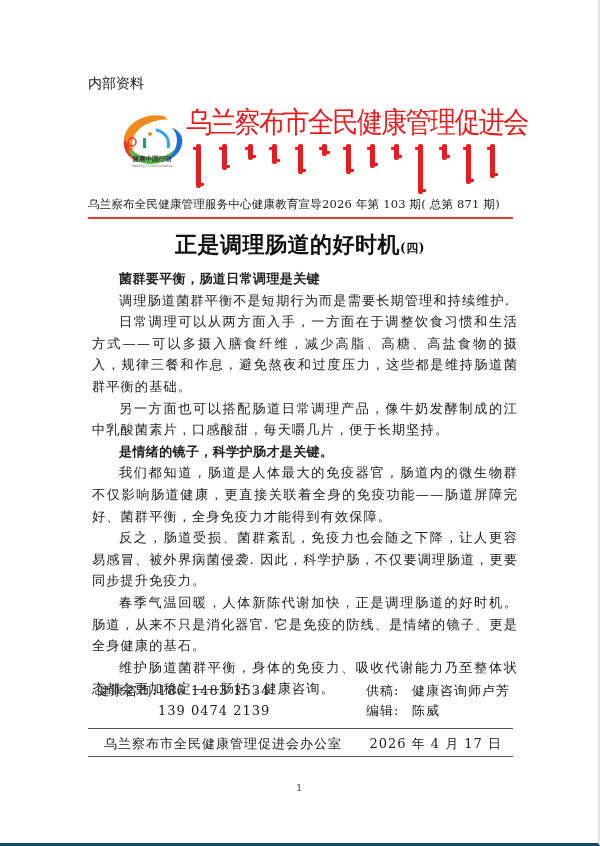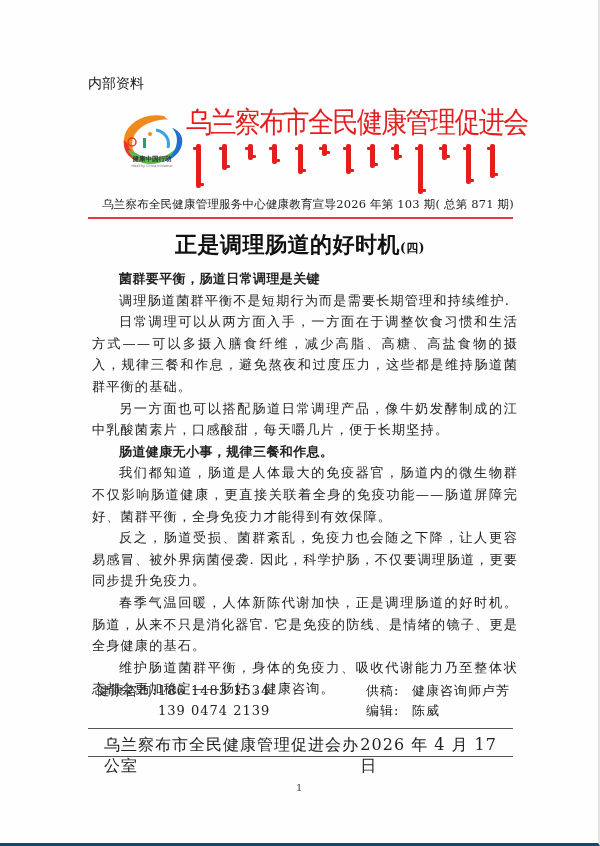--- a/index.html
+++ b/index.html
@@ -37,21 +37,21 @@
     }
     .mongol span::before {
       content: ""; position: absolute; left: -3px; top: 3px; width: 6px; height: 3px; background: #e41e1e; border-radius: 1px;
     }
     .mongol span::after {
       content: ""; position: absolute; left: 2px; bottom: 2px; width: 6px; height: 3px; background: #e41e1e; border-radius: 1px;
     }
     .issue-line {
       position: absolute; left: 88px; top: 197px; width: 426px;
       font-size: 11.5px; color: #222; white-space: nowrap; letter-spacing: 0.2px;
-      display: flex; justify-content: flex-end;
+      display: flex; justify-content: flex-start;
     }
     .red-rule { position: absolute; left: 88px; top: 217px; width: 425px; height: 2px; background: #e23a3a; }
     .doc-title {
       position: absolute; left: 0; top: 230px; width: 600px; text-align: center;
       font-size: 22px; font-weight: bold; color: #111; letter-spacing: 0.5px;
     }
     .doc-title .part { font-size: 12px; font-weight: bold; }
     .body {
       position: absolute; left: 92px; top: 268px; width: 426px;
       font-size: 13.2px; line-height: 21.6px; color: #222; letter-spacing: 1.1px;
@@ -63,21 +63,21 @@
       position: absolute; top: 681px; font-size: 13px; line-height: 20px; color: #222; letter-spacing: 1px;
     }
     .contact.left { left: 91px; text-align: right; }
     .contact.right { left: 366px; }
     .contact .row { display: flex; }
     .contact .lbl { width: 67px; }
     .contact.right .lbl { width: 46px; }
     .rule { position: absolute; left: 88px; width: 425px; height: 1px; background: #555; }
     .footer-line {
       position: absolute; left: 104px; top: 735px; width: 398px; display: flex; justify-content: space-between;
-      font-size: 16px; color: #222; letter-spacing: 1px;
+      font-size: 13px; color: #222; letter-spacing: 1px;
     }
     .page-num { position: absolute; left: 296px; top: 782px; font-size: 10px; color: #444; }
   </style>
 </head>
 <body>
 
 <div class="page">
 
   <div class="internal">内部资料</div>
 
@@ -122,21 +122,21 @@
 
   <div class="doc-title">
     <span>正是调理肠道的好时机</span><span class="part">(四)</span>
   </div>
 
   <div class="body">
     <p class="heading">菌群要平衡，肠道日常调理是关键</p>
     <p>调理肠道菌群平衡不是短期行为而是需要长期管理和持续维护.</p>
     <p>日常调理可以从两方面入手，一方面在于调整饮食习惯和生活方式——可以多摄入膳食纤维，减少高脂、高糖、高盐食物的摄入，规律三餐和作息，避免熬夜和过度压力，这些都是维持肠道菌群平衡的基础。</p>
     <p>另一方面也可以搭配肠道日常调理产品，像牛奶发酵制成的江中乳酸菌素片，口感酸甜，每天嚼几片，便于长期坚持。</p>
-    <p class="heading">肠道健康无小事，规律三餐和作息。</p>
+    <p class="heading">是情绪的镜子，科学护肠才是关键。</p>
     <p>我们都知道，肠道是人体最大的免疫器官，肠道内的微生物群不仅影响肠道健康，更直接关联着全身的免疫功能——肠道屏障完好、菌群平衡，全身免疫力才能得到有效保障。</p>
     <p>反之，肠道受损、菌群紊乱，免疫力也会随之下降，让人更容易感冒、被外界病菌侵袭. 因此，科学护肠，不仅要调理肠道，更要同步提升免疫力。</p>
     <p>春季气温回暖，人体新陈代谢加快，正是调理肠道的好时机。肠道，从来不只是消化器官. 它是免疫的防线、是情绪的镜子、更是全身健康的基石。</p>
     <p>维护肠道菌群平衡，身体的免疫力、吸收代谢能力乃至整体状态都会更加稳定——肠好，健康咨询。</p>
   </div>
 
   <div class="contact left">
     <div class="row">
       <span class="lbl">健康咨询:</span>
       <span>186 1483 1534</span>

